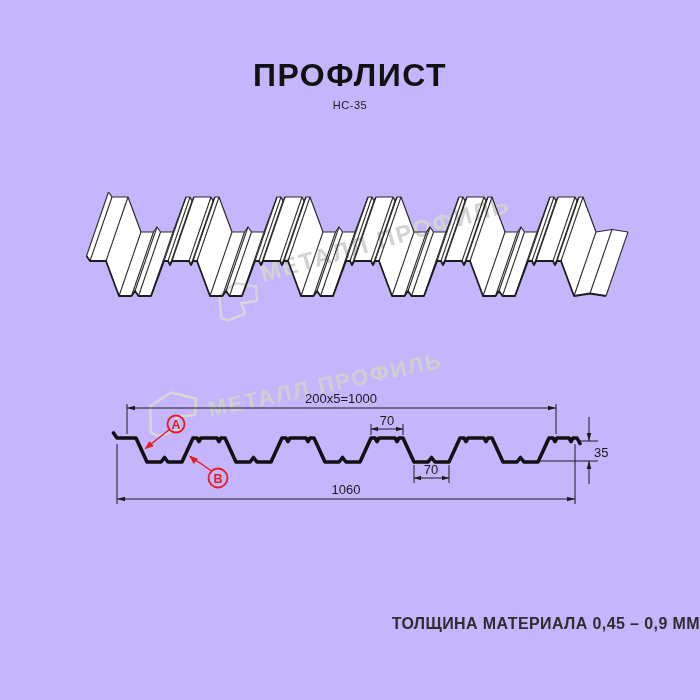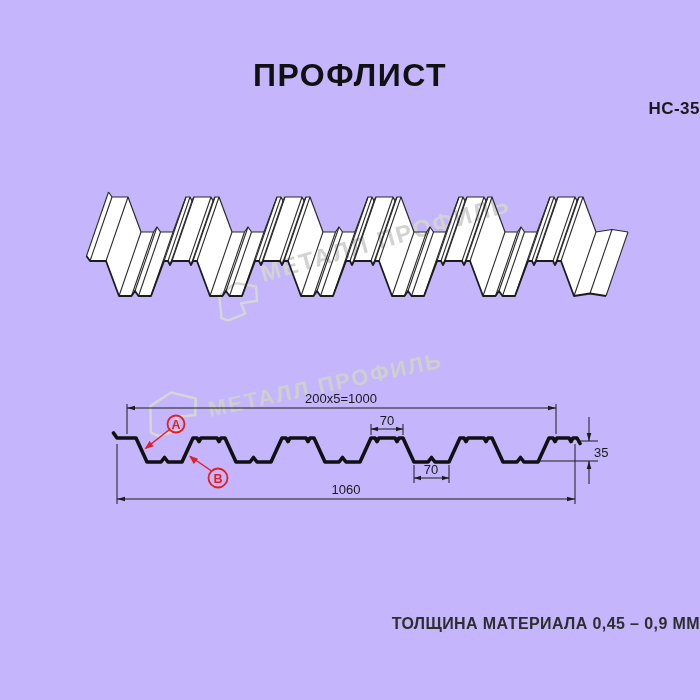--- a/index.html
+++ b/index.html
@@ -1,21 +1,21 @@
 <!DOCTYPE html>
 <html><head>
 <meta charset="utf-8">
 <style>
   html,body{margin:0;padding:0;background:#fff;}
   .page{position:relative;width:700px;height:700px;background:#c4b5fd;overflow:hidden;
         font-family:"Liberation Sans",sans-serif;}
   .title{position:absolute;top:57px;left:0;right:0;text-align:center;
          font-size:32px;font-weight:bold;letter-spacing:1.5px;color:#111;}
-  .subtitle{position:absolute;top:99px;left:0;right:0;text-align:right;
-         font-size:17px;font-weight:bold;letter-spacing:.5px;color:#1a1a1a;}
+  .subtitle{position:absolute;top:99px;left:0;right:0;text-align:center;
+         font-size:11px;font-weight:normal;letter-spacing:.5px;color:#1a1a1a;}
   .footer{position:absolute;top:615px;left:0;right:0;text-align:right;
          font-size:16px;font-weight:600;letter-spacing:.4px;color:#2e2e2e;}
   svg{position:absolute;left:0;top:0;}
   .dim{font-size:13px;fill:#1a1a1a;}
   .callout{font-size:12.5px;font-weight:bold;}
   .wmtext{font-weight:bold;letter-spacing:2px;}
 </style>
 </head>
 <body>
 

